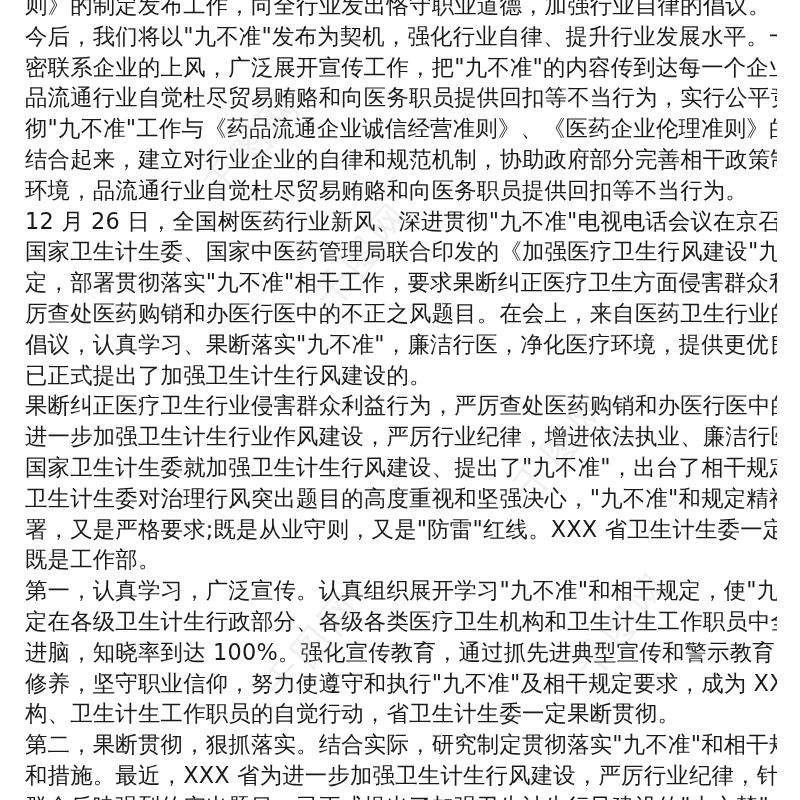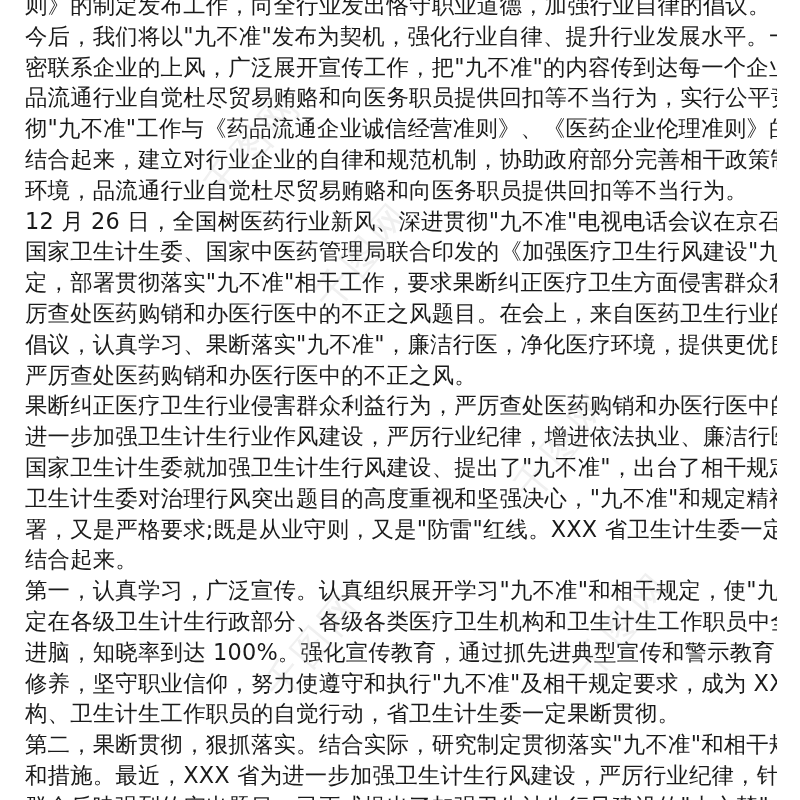--- a/index.html
+++ b/index.html
@@ -52,27 +52,27 @@
   <div class="line" style="top:61.6px">密联系企业的上风，广泛展开宣传工作，把"九不准"的内容传到达每一个企业。二是动员药</div>
   <div class="line" style="top:92.4px">品流通行业自觉杜尽贸易贿赂和向医务职员提供回扣等不当行为，实行公平竞争。三是将贯</div>
   <div class="line" style="top:123.2px">彻"九不准"工作与《药品流通企业诚信经营准则》、《医药企业伦理准则》的延续教育和培训</div>
   <div class="line" style="top:154px">结合起来，建立对行业企业的自律和规范机制，协助政府部分完善相干政策制度和医疗执业</div>
   <div class="line" style="top:184.8px">环境，品流通行业自觉杜尽贸易贿赂和向医务职员提供回扣等不当行为。</div>
   <div class="line" style="top:215.6px">12 月 26 日，全国树医药行业新风、深进贯彻"九不准"电视电话会议在京召开。会议通报了</div>
   <div class="line" style="top:246.4px">国家卫生计生委、国家中医药管理局联合印发的《加强医疗卫生行风建设"九不准"》有关规</div>
   <div class="line" style="top:277.2px">定，部署贯彻落实"九不准"相干工作，要求果断纠正医疗卫生方面侵害群众利益的行为，严</div>
   <div class="line" style="top:308px">厉查处医药购销和办医行医中的不正之风题目。在会上，来自医药卫生行业的几位代表发出</div>
   <div class="line" style="top:338.8px">倡议，认真学习、果断落实"九不准"，廉洁行医，净化医疗环境，提供更优良的医疗服务，</div>
-  <div class="line" style="top:369.6px">严厉查处医药购销和办医行医中的不正之风。</div>
+  <div class="line" style="top:369.6px">已正式提出了加强卫生计生行风建设的。</div>
   <div class="line" style="top:400.4px">果断纠正医疗卫生行业侵害群众利益行为，严厉查处医药购销和办医行医中的不正之风，对</div>
   <div class="line" style="top:431.2px">进一步加强卫生计生行业作风建设，严厉行业纪律，增进依法执业、廉洁行医具有重要意义。</div>
   <div class="line" style="top:462px">国家卫生计生委就加强卫生计生行风建设、提出了"九不准"，出台了相干规定，体现了国家</div>
   <div class="line" style="top:492.8px">卫生计生委对治理行风突出题目的高度重视和坚强决心，"九不准"和规定精神，既是工作部</div>
   <div class="line" style="top:523.6px">署，又是严格要求;既是从业守则，又是"防雷"红线。XXX 省卫生计生委一定果断贯彻，认真</div>
-  <div class="line" style="top:554.4px">结合起来。</div>
+  <div class="line" style="top:554.4px">既是工作部。</div>
   <div class="line" style="top:585.2px">第一，认真学习，广泛宣传。认真组织展开学习"九不准"和相干规定，使"九不准"和相干规</div>
   <div class="line" style="top:616px">定在各级卫生计生行政部分、各级各类医疗卫生机构和卫生计生工作职员中全面覆盖，进心</div>
   <div class="line" style="top:646.8px">进脑，知晓率到达 100%。强化宣传教育，通过抓先进典型宣传和警示教育，自觉加强医德</div>
   <div class="line" style="top:677.6px">修养，坚守职业信仰，努力使遵守和执行"九不准"及相干规定要求，成为 XXX 省医疗卫生机</div>
   <div class="line" style="top:708.4px">构、卫生计生工作职员的自觉行动，省卫生计生委一定果断贯彻。</div>
   <div class="line" style="top:739.2px">第二，果断贯彻，狠抓落实。结合实际，研究制定贯彻落实"九不准"和相干规定的具体办法</div>
   <div class="line" style="top:770px">和措施。最近，XXX 省为进一步加强卫生计生行风建设，严厉行业纪律，针对卫生计生方面</div>
   <div class="line" style="top:800.8px">群众反映强烈的突出题目，已正式提出了加强卫生计生行风建设的"十六禁"。全省卫生计生</div>
 
 </div>

